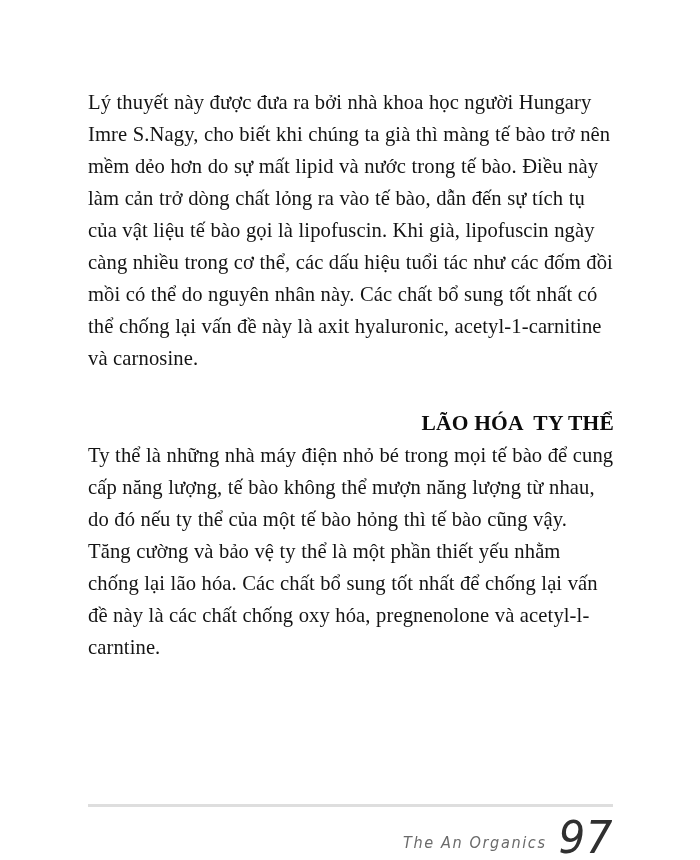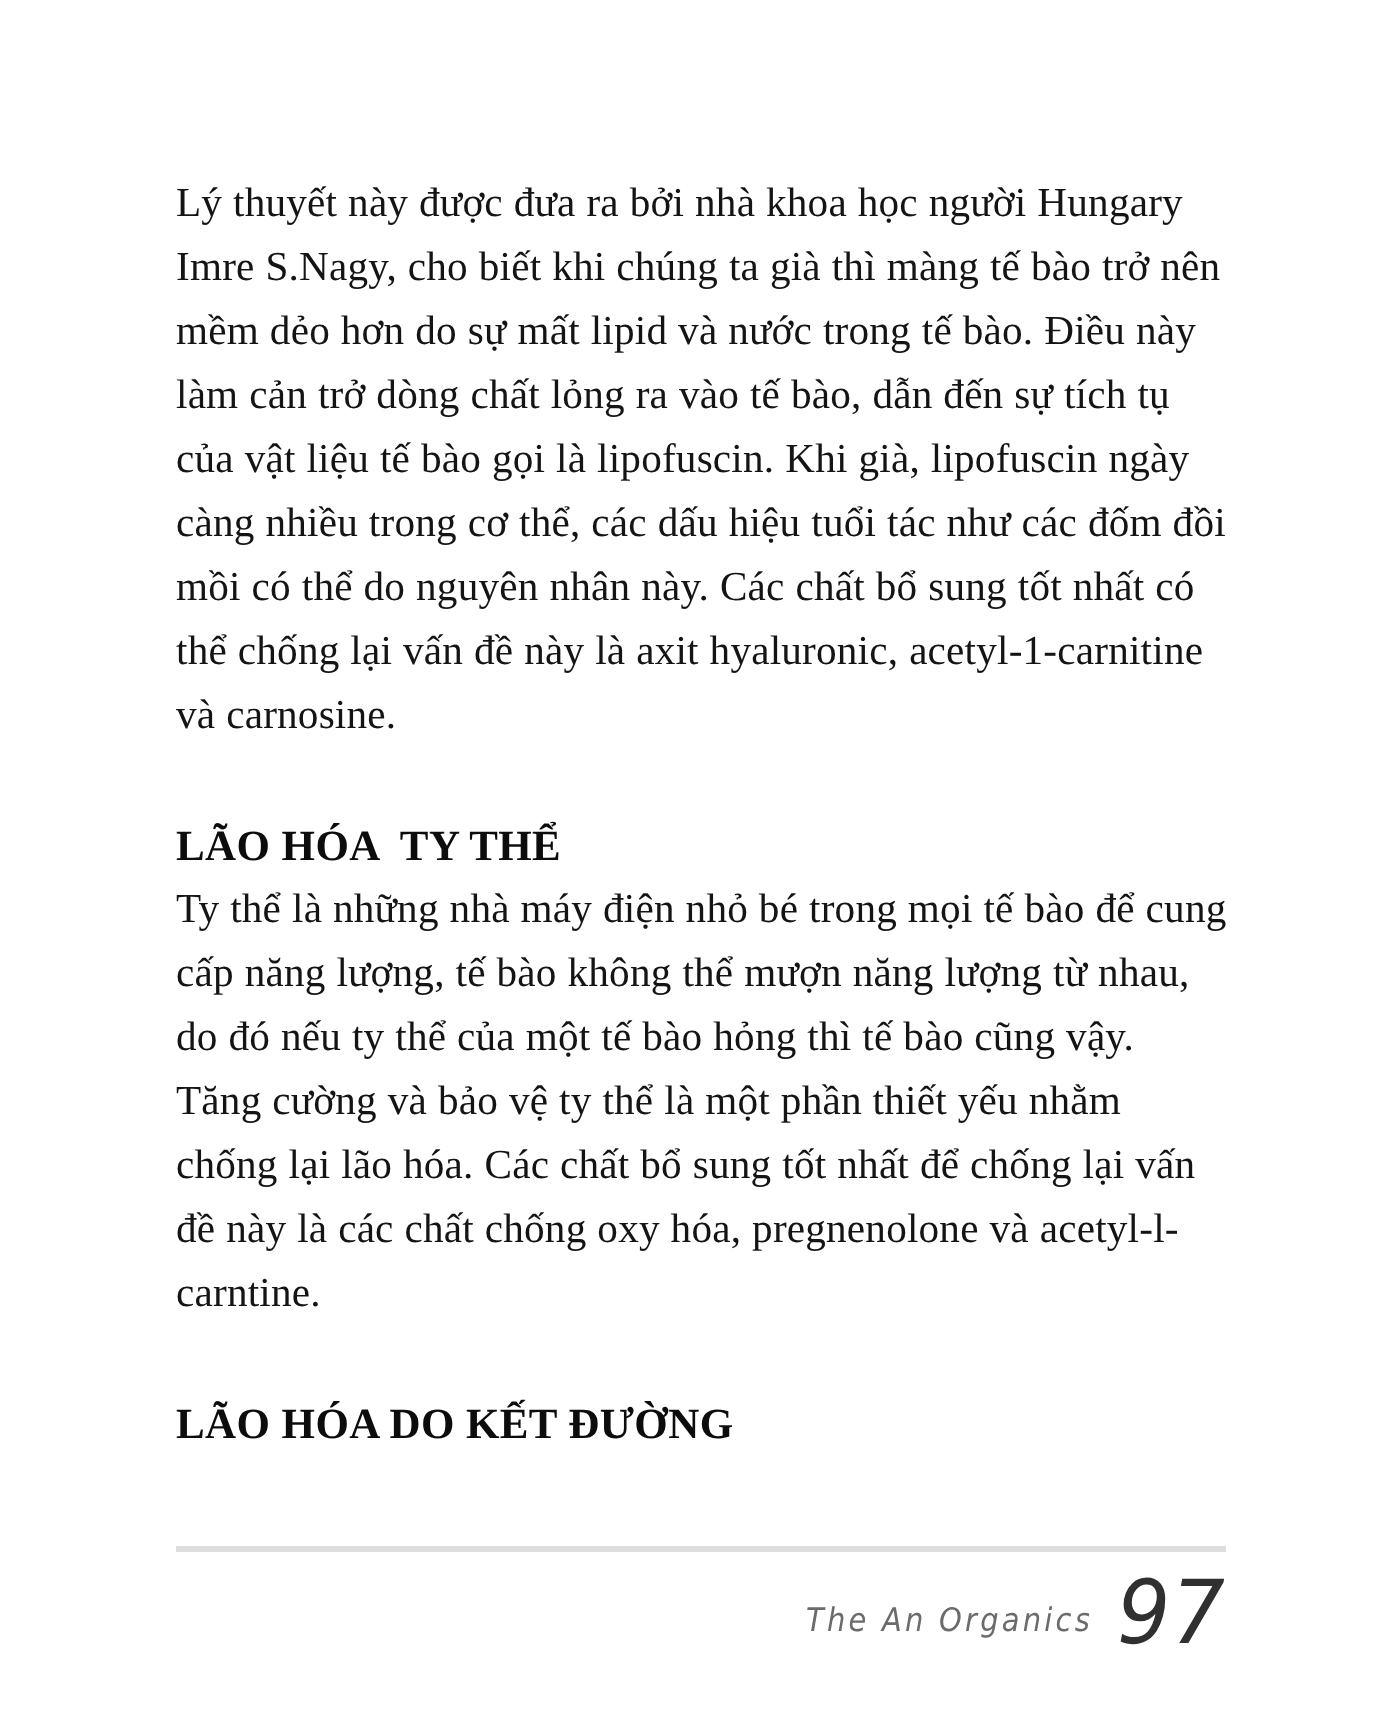--- a/index.html
+++ b/index.html
@@ -50,27 +50,28 @@
   }
 
   .heading {
     font-size: 21.5px;
     line-height: 30px;
     font-weight: bold;
     color: #0c0c0c;
     margin: 0 0 1px 0;
     letter-spacing: 0.2px;
     white-space: pre;
+    text-align: right;
   }
 
   
   #footer {
     position: absolute;
     left: 88px;
-    top: 773px;
+    top: 804px;
     width: 525px;
     font-style: italic;
   }
 
   #footer-rule {
     width: 525px;
     height: 3px;
     background: #dedede;
     border: 0;
     margin: 0;
@@ -121,21 +122,20 @@
   <div id="content">
 
     <p class="para">Lý thuyết này được đưa ra bởi nhà khoa học người Hungary Imre S.Nagy, cho biết khi chúng ta già thì màng tế bào trở nên mềm dẻo hơn do sự mất lipid và nước trong tế bào. Điều này làm cản trở dòng chất lỏng ra vào tế bào, dẫn đến sự tích tụ của vật liệu tế bào gọi là lipofuscin. Khi già, lipofuscin ngày càng nhiều trong cơ thể, các dấu hiệu tuổi tác như các đốm đồi mồi có thể do nguyên nhân này. Các chất bổ sung tốt nhất có thể chống lại vấn đề này là axit hyaluronic, acetyl-1-carnitine và carnosine.</p>
 
     <div class="section">
       <h2 class="heading">LÃO HÓA  TY THỂ</h2>
       <p class="para">Ty thể là những nhà máy điện nhỏ bé trong mọi tế bào để cung cấp năng lượng, tế bào không thể mượn năng lượng từ nhau, do đó nếu ty thể của một tế bào hỏng thì tế bào cũng vậy. Tăng cường và bảo vệ ty thể là một phần thiết yếu nhằm chống lại lão hóa. Các chất bổ sung tốt nhất để chống lại vấn đề này là các chất chống oxy hóa, pregnenolone và acetyl-l-carntine.</p>
     </div>
 
     <div class="section">
-      <h2 class="heading">LÃO HÓA DO KẾT ĐƯỜNG</h2>
     </div>
 
   </div>
 
   <div id="footer">
     <hr id="footer-rule">
     <div id="footer-line">
       <span id="footer-brand">The An Organics</span>
       <span id="footer-pageno">97</span>
     </div>

